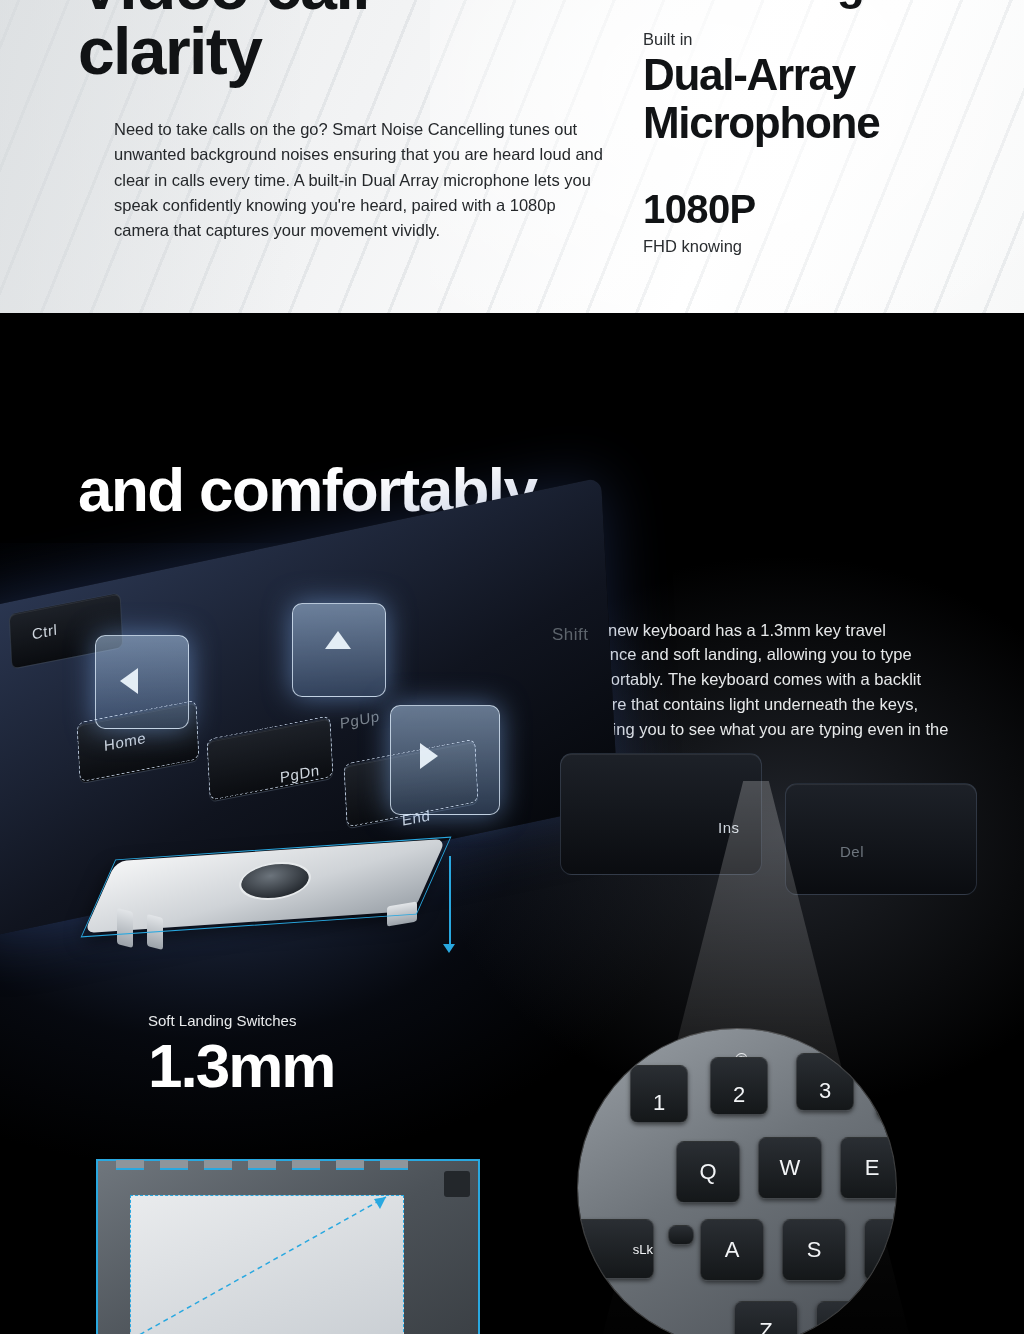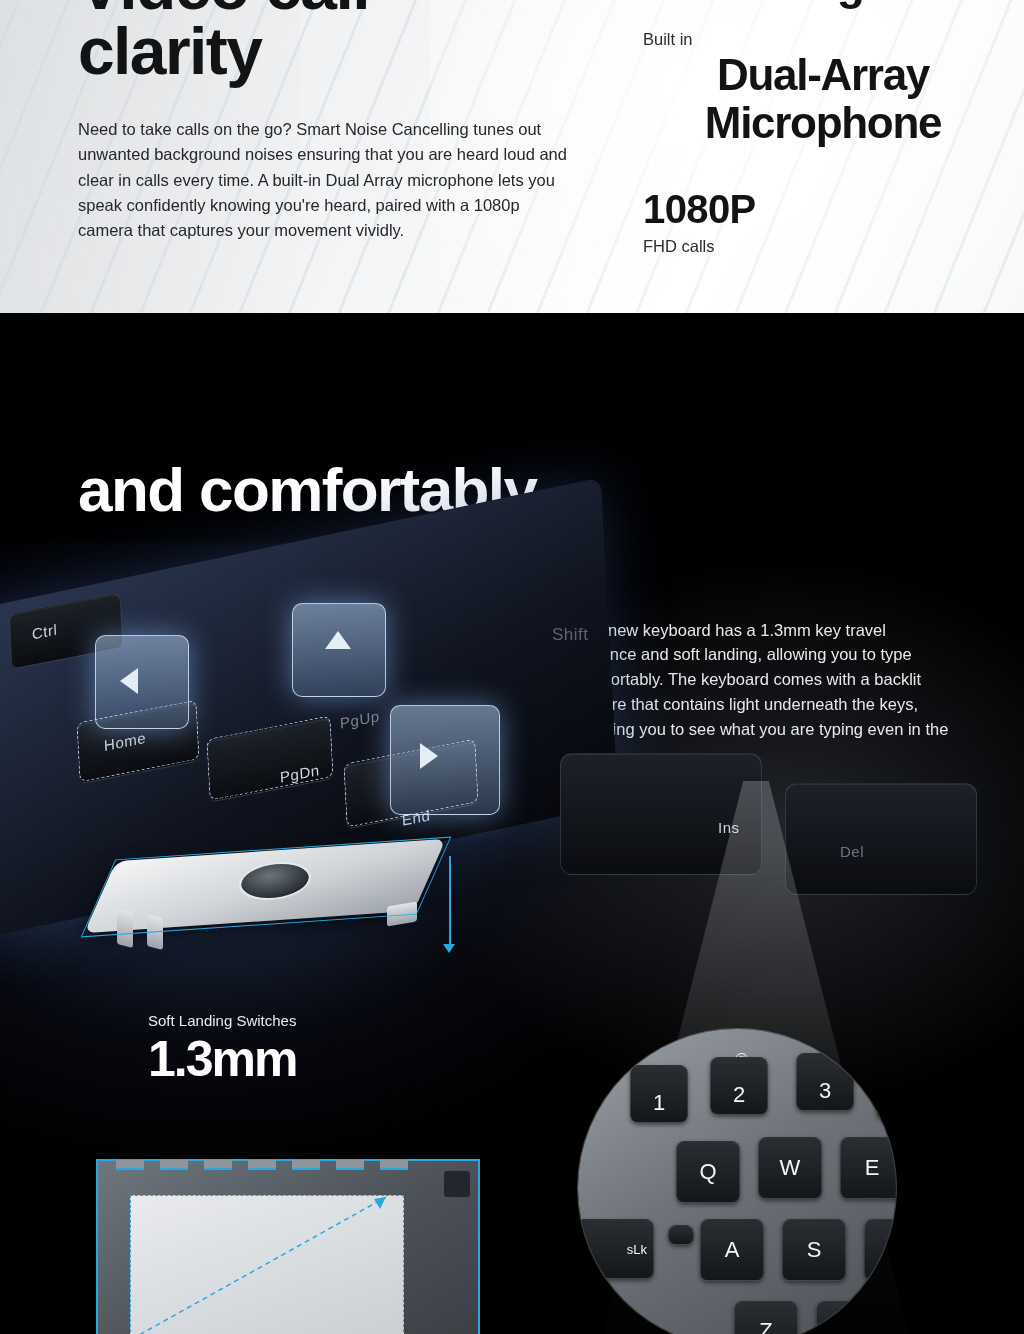--- a/index.html
+++ b/index.html
@@ -67,20 +67,21 @@
     color: #111315;
     letter-spacing: -1.6px;
     margin: 0;
   }
   .top-left .body-copy {
     margin-top: 34px;
     font-size: 16.5px;
     line-height: 1.52;
     color: #25282b;
     width: 492px;
+    margin-left: 36px;
   }
 
   .top-right {
     position: absolute;
     left: 643px;
     top: -40px;
     width: 360px;
   }
   .kicker-clipped {
     font-size: 46px;
@@ -96,21 +97,20 @@
     margin: 24px 0 0 0;
     line-height: 1.2;
   }
   .big-stat {
     font-size: 44px;
     font-weight: bold;
     color: #111315;
     letter-spacing: -1.3px;
     line-height: 1.06;
     margin: 2px 0 0 0;
-    text-align: center;
   }
   .stat-1080 {
     font-size: 40px;
     font-weight: bold;
     color: #111315;
     letter-spacing: -0.6px;
     margin: 42px 0 0 0;
     line-height: 1;
   }
   .stat-caption {
@@ -280,21 +280,21 @@
     position: absolute;
     left: 148px;
     top: 1012px;
     font-size: 15px;
     color: #e9ebed;
   }
   .mm-stat {
     position: absolute;
     left: 148px;
     top: 1033px;
-    font-size: 50px;
+    font-size: 62px;
     font-weight: bold;
     color: #ffffff;
     letter-spacing: -2px;
     line-height: 1.05;
   }
 
   
   .touchpad {
     position: absolute;
     left: 96px;
@@ -386,21 +386,21 @@
     </h1>
     <p class="body-copy">Need to take calls on the go? Smart Noise Cancelling tunes out unwanted background noises ensuring that you are heard loud and clear in calls every time. A built-in Dual Array microphone lets you speak confidently knowing you're heard, paired with a 1080p camera that captures your movement vividly.</p>
   </div>
 
   <div class="top-right">
     <p class="kicker-clipped">Cancelling</p>
     <p class="label-small">Built in</p>
     <p class="big-stat">Dual-Array</p>
     <p class="big-stat">Microphone</p>
     <p class="stat-1080">1080P</p>
-    <p class="stat-caption">FHD calls</p>
+    <p class="stat-caption">FHD knowing</p>
   </div>
 </div>
 
 <div class="dark-section">
   <div class="dark-bg-glow"></div>
   <div class="dark-bg-glow2"></div>
 
   <h2 class="dark-title">
     <br>
     <span>and comfortably</span>
@@ -484,21 +484,21 @@
 
     <div class="mag-key" style="left:52px; top:36px; width:58px; height:58px; align-items:flex-end; padding-bottom:6px; box-sizing:border-box;">1</div>
     <div class="mag-key" style="left:132px; top:28px; width:58px; height:58px; align-items:flex-end; padding-bottom:6px; box-sizing:border-box;">2</div>
     <div class="mag-key" style="left:218px; top:24px; width:58px; height:58px; align-items:flex-end; padding-bottom:6px; box-sizing:border-box;">3</div>
     <div class="mag-key" style="left:298px; top:30px; width:50px; height:58px;"></div>
 
     <div class="mag-key" style="left:98px; top:112px; width:62px; height:60px;">Q</div>
     <div class="mag-key" style="left:180px; top:108px; width:62px; height:60px;">W</div>
     <div class="mag-key" style="left:262px; top:108px; width:62px; height:60px;">E</div>
 
-    <div class="mag-key small" style="left:-10px; top:190px; width:86px; height:60px; align-items:center; justify-content:flex-end; padding-right:6px; box-sizing:border-box;">sLk</div>
+    <div class="mag-key small" style="left:-10px; top:190px; width:86px; height:60px; align-items:center; justify-content:flex-end; box-sizing:border-box;">sLk</div>
     <div class="mag-key" style="left:90px; top:196px; width:24px; height:18px; font-size:11px;"></div>
     <div class="mag-key" style="left:122px; top:190px; width:62px; height:60px;">A</div>
     <div class="mag-key" style="left:204px; top:190px; width:62px; height:60px;">S</div>
     <div class="mag-key" style="left:286px; top:190px; width:62px; height:60px;">D</div>
 
     <div class="mag-key" style="left:156px; top:272px; width:62px; height:58px;">Z</div>
     <div class="mag-key" style="left:238px; top:272px; width:62px; height:58px;">X</div>
   </div>
 </div>
 

